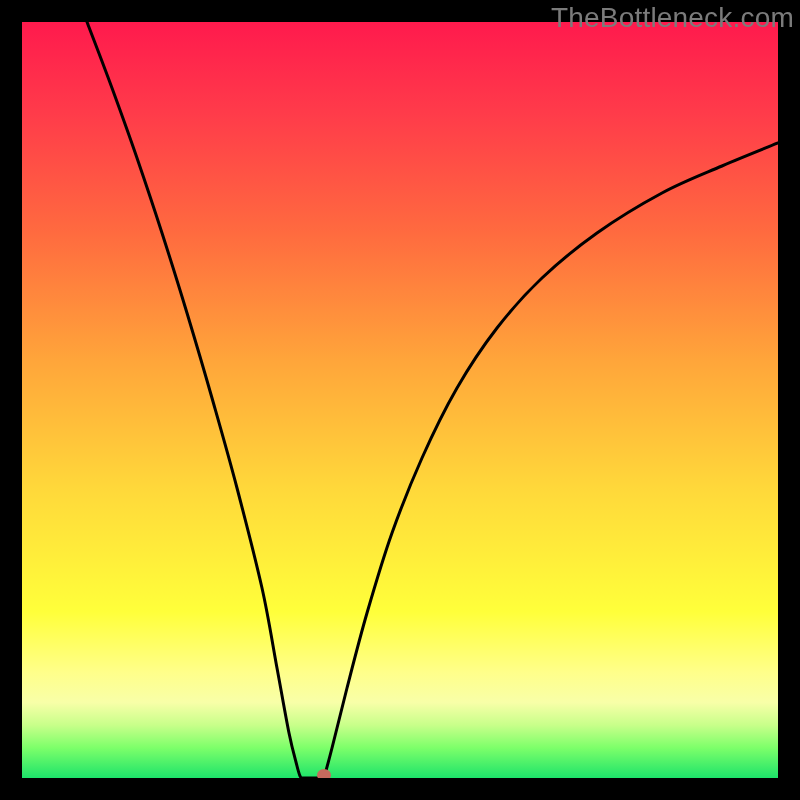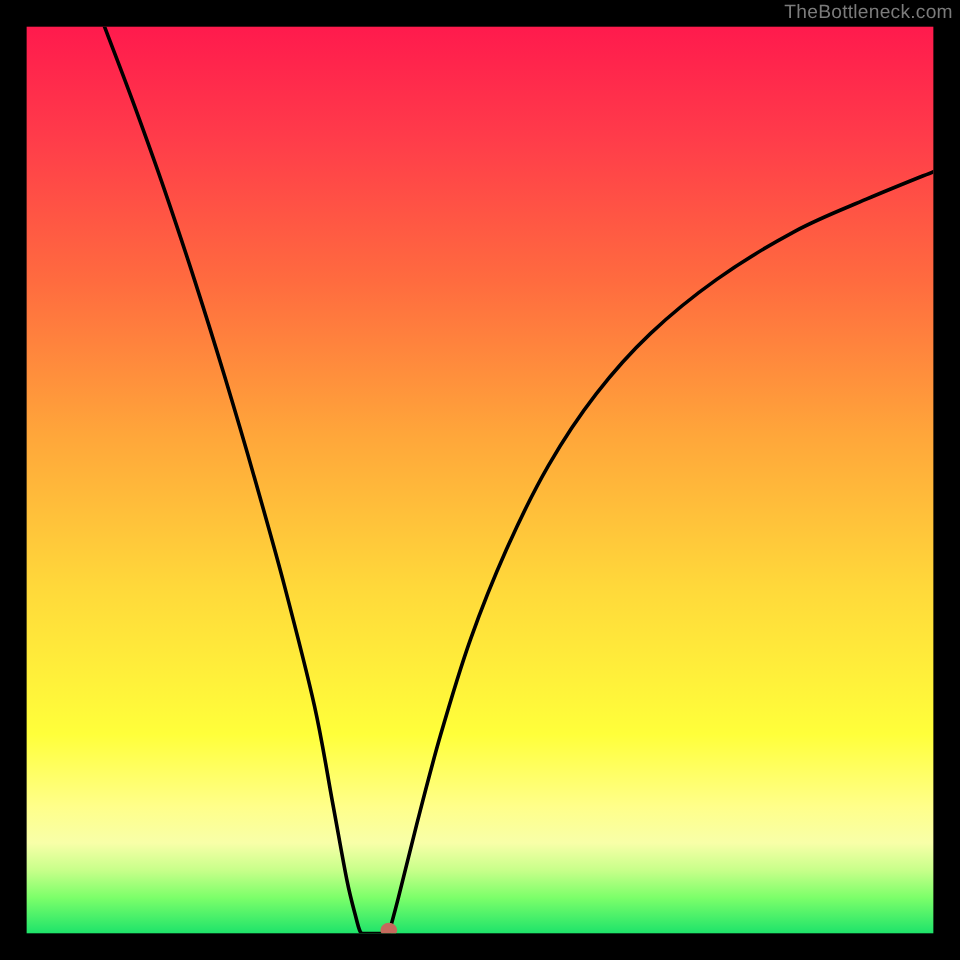--- a/index.html
+++ b/index.html
@@ -44,21 +44,21 @@
   }
   .svg-layer {
     position: absolute;
     inset: 0;
   }
   .watermark {
     position: absolute;
     top: 2px;
     right: 6px;
     color: #7b7b7b;
-    font-size: 16px;
+    font-size: 28px;
     font-weight: 500;
     letter-spacing: 0.2px;
     user-select: none;
     margin-left: 13px;
   }
 </style>
 </head>
 <body>
 
 <div class="frame">

